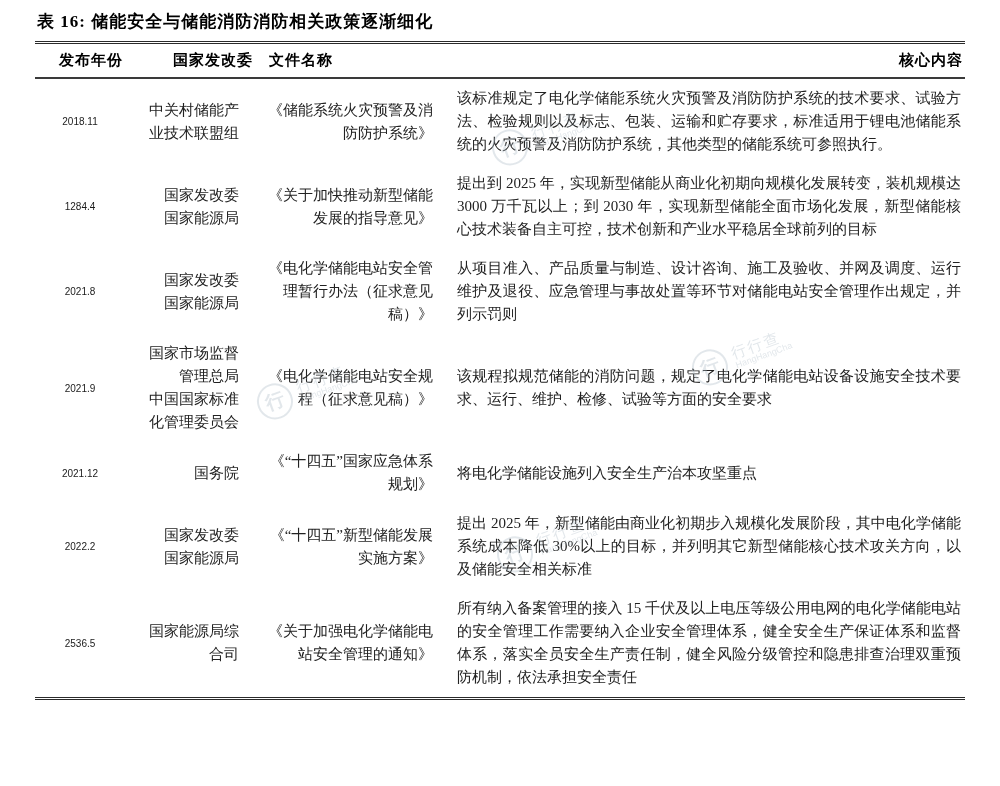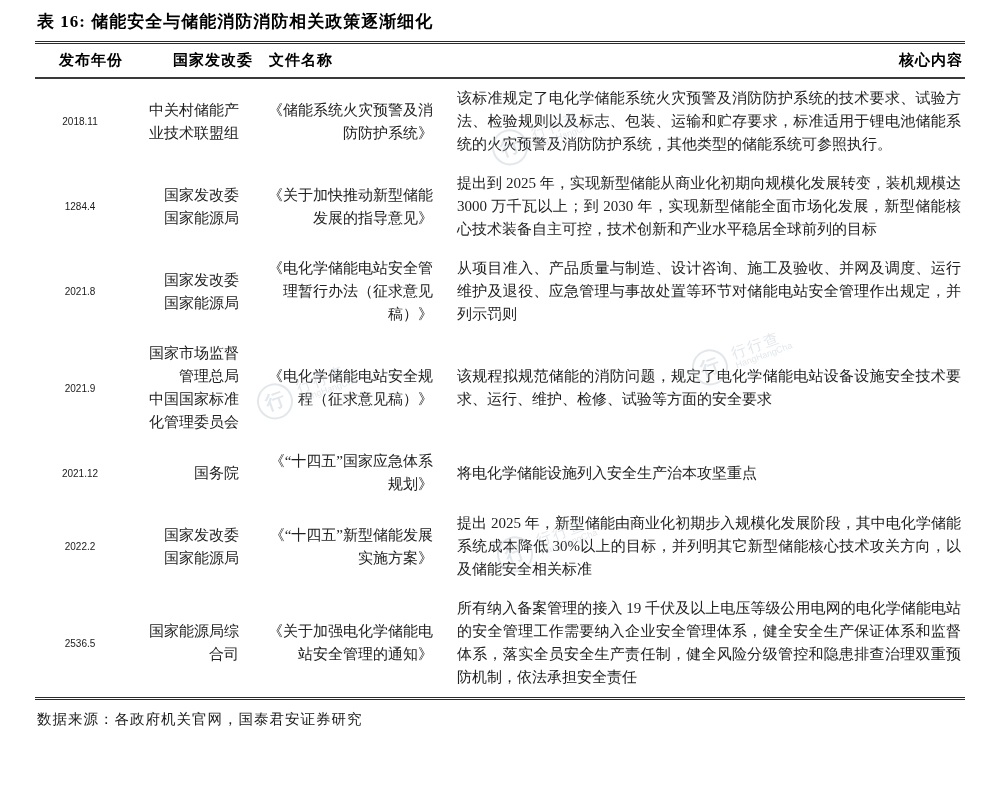--- a/index.html
+++ b/index.html
@@ -173,26 +173,25 @@
     <td class="unit-cell">国家发改委
 国家能源局</td>
     <td class="doc-cell">《“十四五”新型储能发展实施方案》</td>
     <td class="content-cell">提出 2025 年，新型储能由商业化初期步入规模化发展阶段，其中电化学储能系统成本降低 30%以上的目标，并列明其它新型储能核心技术攻关方向，以及储能安全相关标准</td>
   </tr>
 
   <tr>
     <td class="year-cell">2536.5</td>
     <td class="unit-cell">国家能源局综合司</td>
     <td class="doc-cell">《关于加强电化学储能电站安全管理的通知》</td>
-    <td class="content-cell">所有纳入备案管理的接入 19 千伏及以上电压等级公用电网的电化学储能电站的安全管理工作需要纳入企业安全管理体系，健全安全生产保证体系和监督体系，落实全员安全生产责任制，健全风险分级管控和隐患排查治理双重预防机制，依法承担安全责任</td>
+    <td class="content-cell">所有纳入备案管理的接入 15 千伏及以上电压等级公用电网的电化学储能电站的安全管理工作需要纳入企业安全管理体系，健全安全生产保证体系和监督体系，落实全员安全生产责任制，健全风险分级管控和隐患排查治理双重预防机制，依法承担安全责任</td>
   </tr>
 </tbody>
   </table>
 
-  <div class="source">数据来源：各政府机关官网，国泰君安证券研究</div>
 
   <div class="watermark" style="left:490px; top:118px;">
     <span class="wm-logo">行</span>
     <span class="wm-lines">
       <span class="wm-zh">行行查</span>
       <span class="wm-en">HangHangCha</span>
     </span>
   </div>
   <div class="watermark" style="left:690px; top:338px;">
     <span class="wm-logo">行</span>

